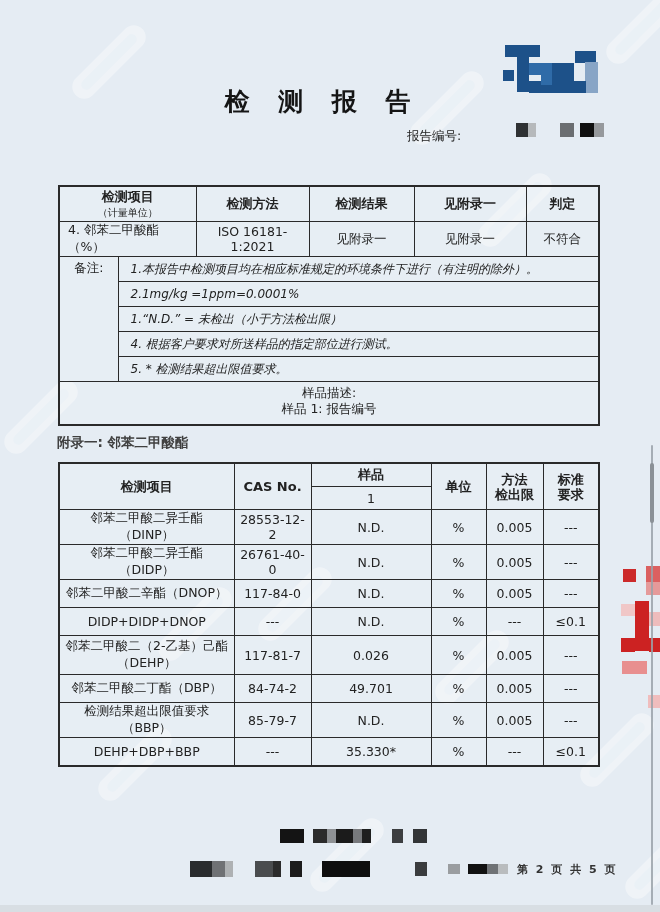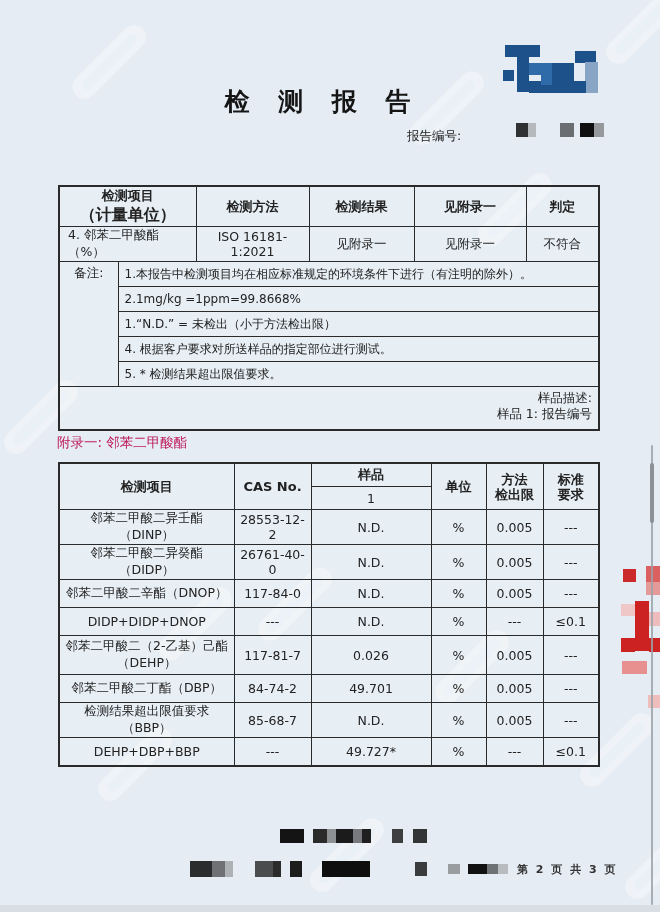--- a/index.html
+++ b/index.html
@@ -14,39 +14,39 @@
     background:rgba(255,255,255,0.38);
     transform:rotate(-45deg);pointer-events:none;
   }
   .wm-inner{position:absolute;left:10px;top:7px;width:74px;height:10px;border-radius:5px;background:rgba(230,238,245,0.55);}
   .doc-title{
     position:absolute;top:85px;left:0;width:645px;text-align:center;
     font-size:25px;font-weight:bold;letter-spacing:10px;
     font-family:"DejaVu Serif","Liberation Serif",serif;color:#151515;
   }
   .report-no-label{position:absolute;left:407px;top:128px;font-size:12.5px;color:#222;}
-  .appendix-title{position:absolute;left:57px;top:434px;font-size:13.5px;font-weight:normal;color:#be185d;}
+  .appendix-title{position:absolute;left:57px;top:434px;font-size:13.5px;font-weight:bold;color:#404040;}
   .page-num{position:absolute;left:517px;top:862px;font-size:11px;font-weight:bold;letter-spacing:2px;color:#333;}
 
   table{border-collapse:collapse;table-layout:fixed;background:rgba(255,255,255,0.10);}
   table.main{border:2px solid #2a2a2a;}
   td{border:1px solid #2a2a2a;font-size:12.5px;text-align:center;padding:0 4px;overflow:hidden;color:#222;}
   .hdr{font-weight:bold;font-size:13px;}
-  .sub{font-weight:bold;font-size:16px;}
+  .sub{font-weight:normal;font-size:10px;}
   .left{text-align:left;padding-left:8px;}
   .h34 td{height:34px;}
   .h28 td{height:28px;}
   .h24 td{height:24px;}
   .h22 td{height:22px;}
   .h27 td{height:27px;}
   .h38 td{height:38px;}
   .summary-table{position:absolute;left:58px;top:185px;width:540px;}
-  .note-cell{text-align:left;padding-left:6px;font-size:12px;}
+  .note-cell{text-align:left;padding-left:12px;font-size:12px;font-style:italic;}
   .note-label{vertical-align:top;padding-top:3px;font-size:12.5px;}
-  .sample-cell{text-align:right;padding:3px 6px;font-size:12.5px;line-height:16px;height:36px;vertical-align:top;}
+  .sample-cell{text-align:center;padding:3px 22px;font-size:12.5px;line-height:16px;height:36px;vertical-align:top;}
   .appendix-table{position:absolute;left:58px;top:462px;width:540px;}
   .line2{line-height:15px;}
 
   .layer{position:absolute;left:0;top:0;width:660px;height:912px;pointer-events:none;}
   .edge-line{position:absolute;left:651px;top:445px;width:2px;height:460px;background:#9aa2a9;opacity:.85;border-radius:2px;}
   .edge-line-dark{position:absolute;left:650px;top:463px;width:4px;height:60px;background:#8b9197;border-radius:3px;}
   .bottom-strip{position:absolute;left:0;top:905px;width:660px;height:7px;background:#d8dee3;}
 </style>
 </head>
 <body>
@@ -169,21 +169,21 @@
     <td>ISO 16181-1:2021</td>
     <td>见附录一</td>
     <td>见附录一</td>
     <td>不符合</td>
   </tr>
   <tr class="h24">
     <td rowspan="5" class="note-label">备注:</td>
     <td colspan="5" class="note-cell">1.本报告中检测项目均在相应标准规定的环境条件下进行（有注明的除外）。</td>
   </tr>
   <tr class="h24">
-    <td colspan="5" class="note-cell">2.1mg/kg =1ppm=99.8668%</td>
+    <td colspan="5" class="note-cell">2.1mg/kg =1ppm=0.0001%</td>
   </tr>
   <tr class="h24">
     <td colspan="5" class="note-cell">1.“N.D.” = 未检出（小于方法检出限）</td>
   </tr>
   <tr class="h24">
     <td colspan="5" class="note-cell">4. 根据客户要求对所送样品的指定部位进行测试。</td>
   </tr>
   <tr class="h24">
     <td colspan="5" class="note-cell">5. * 检测结果超出限值要求。</td>
   </tr>
@@ -227,21 +227,21 @@
   </tr>
   <tr class="h27">
     <td>邻苯二甲酸二异壬酯（DINP）</td>
     <td>28553-12-2</td>
     <td>N.D.</td>
     <td>%</td>
     <td>0.005</td>
     <td>---</td>
   </tr>
   <tr class="h27">
-    <td>邻苯二甲酸二异癸酯（DIDP）</td>
+    <td>邻苯二甲酸二异壬酯（DIDP）</td>
     <td>26761-40-0</td>
     <td>N.D.</td>
     <td>%</td>
     <td>0.005</td>
     <td>---</td>
   </tr>
   <tr class="h27">
     <td>邻苯二甲酸二辛酯（DNOP）</td>
     <td>117-84-0</td>
     <td>N.D.</td>
@@ -268,33 +268,33 @@
   <tr class="h27">
     <td>邻苯二甲酸二丁酯（DBP）</td>
     <td>84-74-2</td>
     <td>49.701</td>
     <td>%</td>
     <td>0.005</td>
     <td>---</td>
   </tr>
   <tr class="h27">
     <td>检测结果超出限值要求（BBP）</td>
-    <td>85-68-7</td>
+    <td>85-79-7</td>
     <td>N.D.</td>
     <td>%</td>
     <td>0.005</td>
     <td>---</td>
   </tr>
   <tr class="h27">
     <td>DEHP+DBP+BBP</td>
     <td>---</td>
-    <td>49.727*</td>
+    <td>35.330*</td>
     <td>%</td>
     <td>---</td>
     <td>≤0.1</td>
   </tr>
 </tbody>
   </table>
 
 <div class="edge-line"></div>
 <div class="edge-line-dark"></div>
 <div class="bottom-strip"></div>
-<div class="page-num">第 2 页 共 3 页</div>
+<div class="page-num">第 2 页 共 5 页</div>
 
 </body></html>

